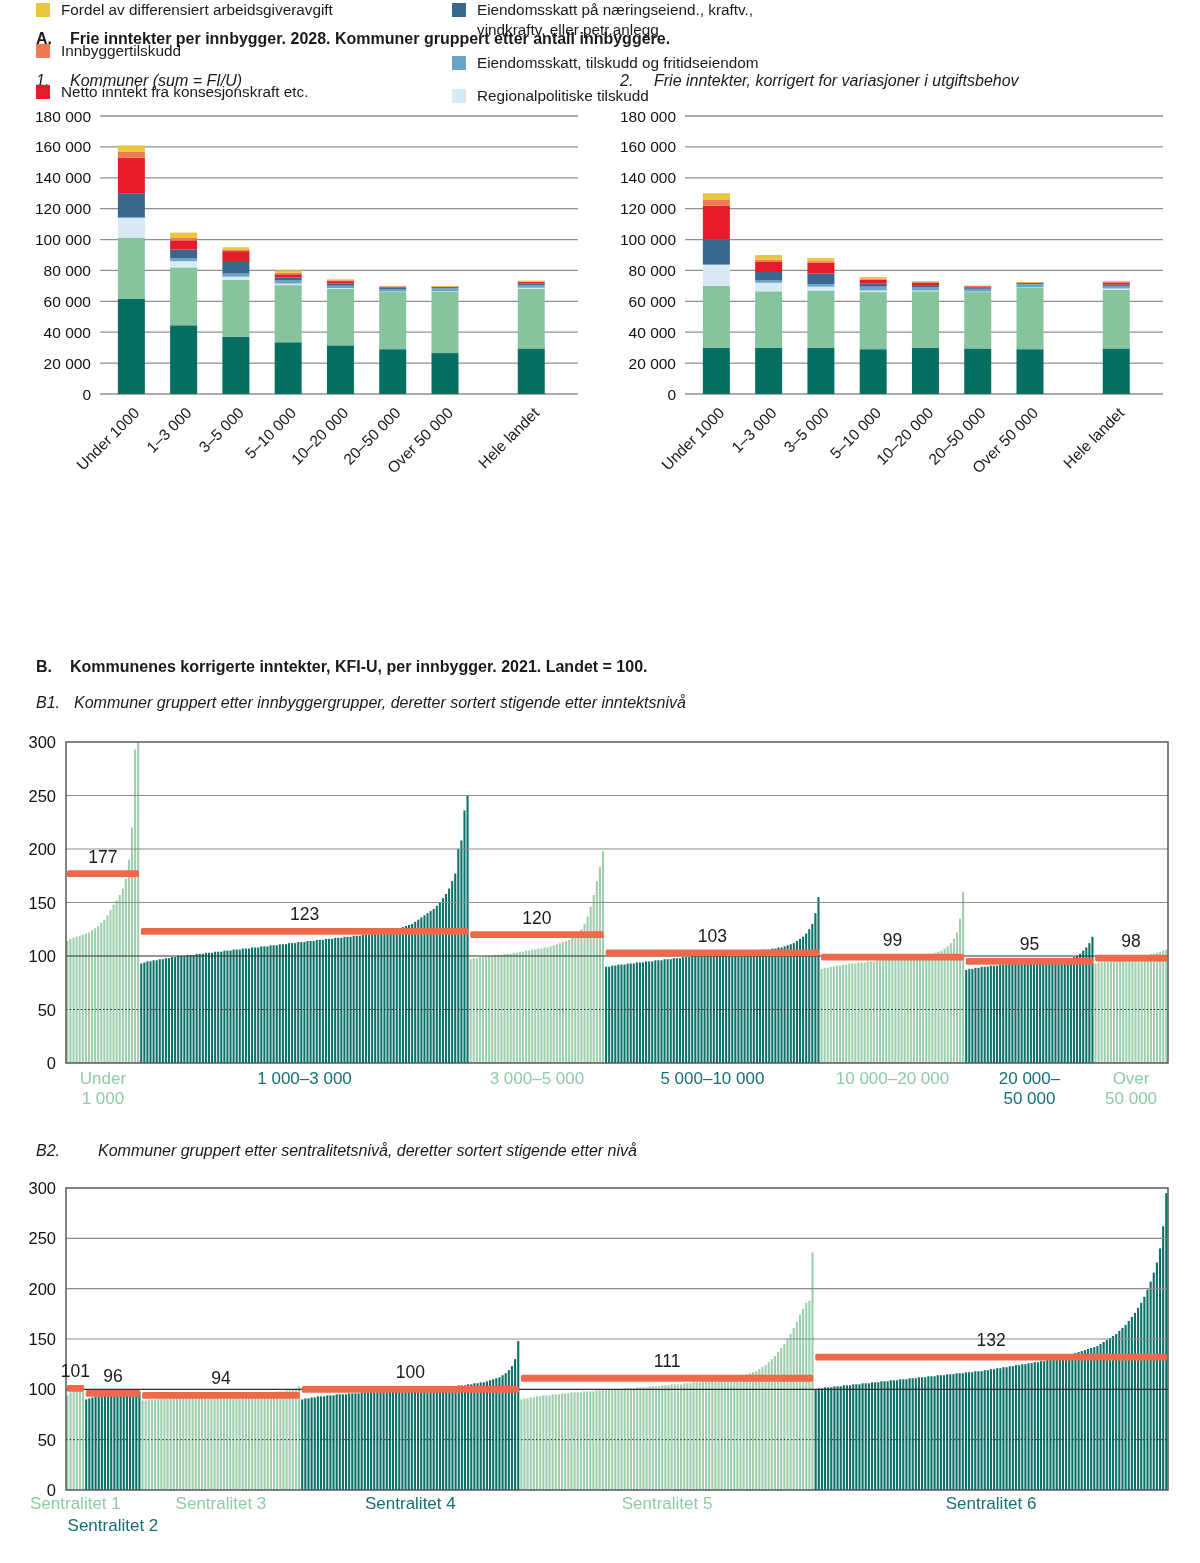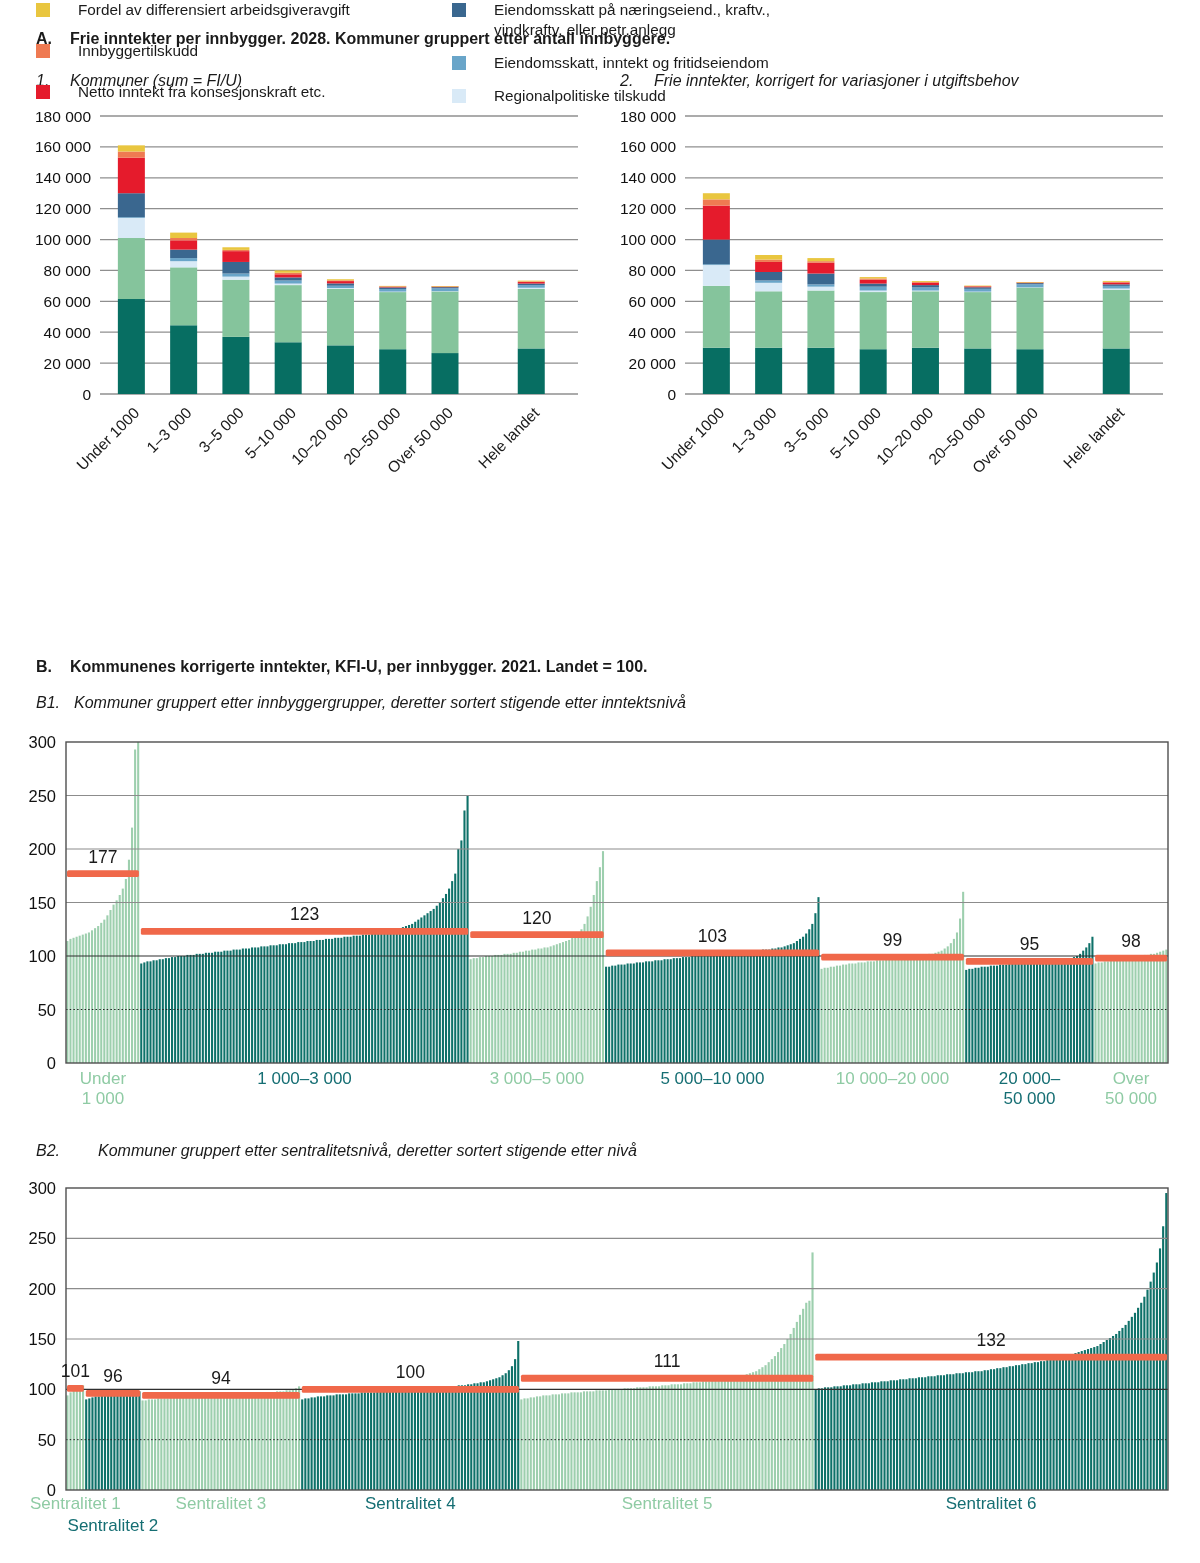--- a/index.html
+++ b/index.html
@@ -4,21 +4,21 @@
 <style>
   html,body{margin:0;padding:0;background:#fff;}
   .page{position:relative;width:1200px;height:1563px;background:#fff;
         font-family:"Liberation Sans",sans-serif;color:#1a1a1a;overflow:hidden;}
   .hrow{position:absolute;display:flex;font-weight:bold;font-size:16px;}
   .hrow .num{width:34px;flex:none;}
   .sub{position:absolute;display:flex;font-style:italic;font-size:16px;}
   .sub .num{width:34px;flex:none;}
   svg{position:absolute;overflow:visible;}
   .legend-col{position:absolute;top:506;}
-  .li{display:flex;gap:28px;}
+  .li{display:flex;gap:11px;}
   .li.sp1{margin-bottom:21px;}
   .li.sp2{margin-bottom:13px;}
   .sw{width:14px;height:14px;flex:none;margin-top:3px;}
   .lt{font-size:15.3px;line-height:1.3;}
 </style>
 </head>
 <body>
 
 <div class="page">
 
@@ -248,21 +248,21 @@
       <span class="lt">Netto inntekt fra konsesjonskraft etc.</span>
     </div>
   </div>
   <div class="legend-col" style="left:452px;width:330px;">
     <div class="li sp2">
       <span class="sw" style="background: rgb(58, 103, 143);"></span>
       <span class="lt">Eiendomsskatt på næringseiend., kraftv., vindkraftv. eller petr.anlegg</span>
     </div>
     <div class="li sp2">
       <span class="sw" style="background: rgb(105, 165, 201);"></span>
-      <span class="lt">Eiendomsskatt, inntekt og fritidseiendom</span>
+      <span class="lt">Eiendomsskatt, tilskudd og fritidseiendom</span>
     </div>
     <div class="li sp2">
       <span class="sw" style="background: rgb(217, 234, 247);"></span>
       <span class="lt">Regionalpolitiske tilskudd</span>
     </div>
   </div>
 
   <div class="hrow" style="left:36px;top:658px;">
     <span class="num">B.</span>
     <span>Kommunenes korrigerte inntekter, KFI-U, per innbygger. 2021. Landet = 100.</span>

